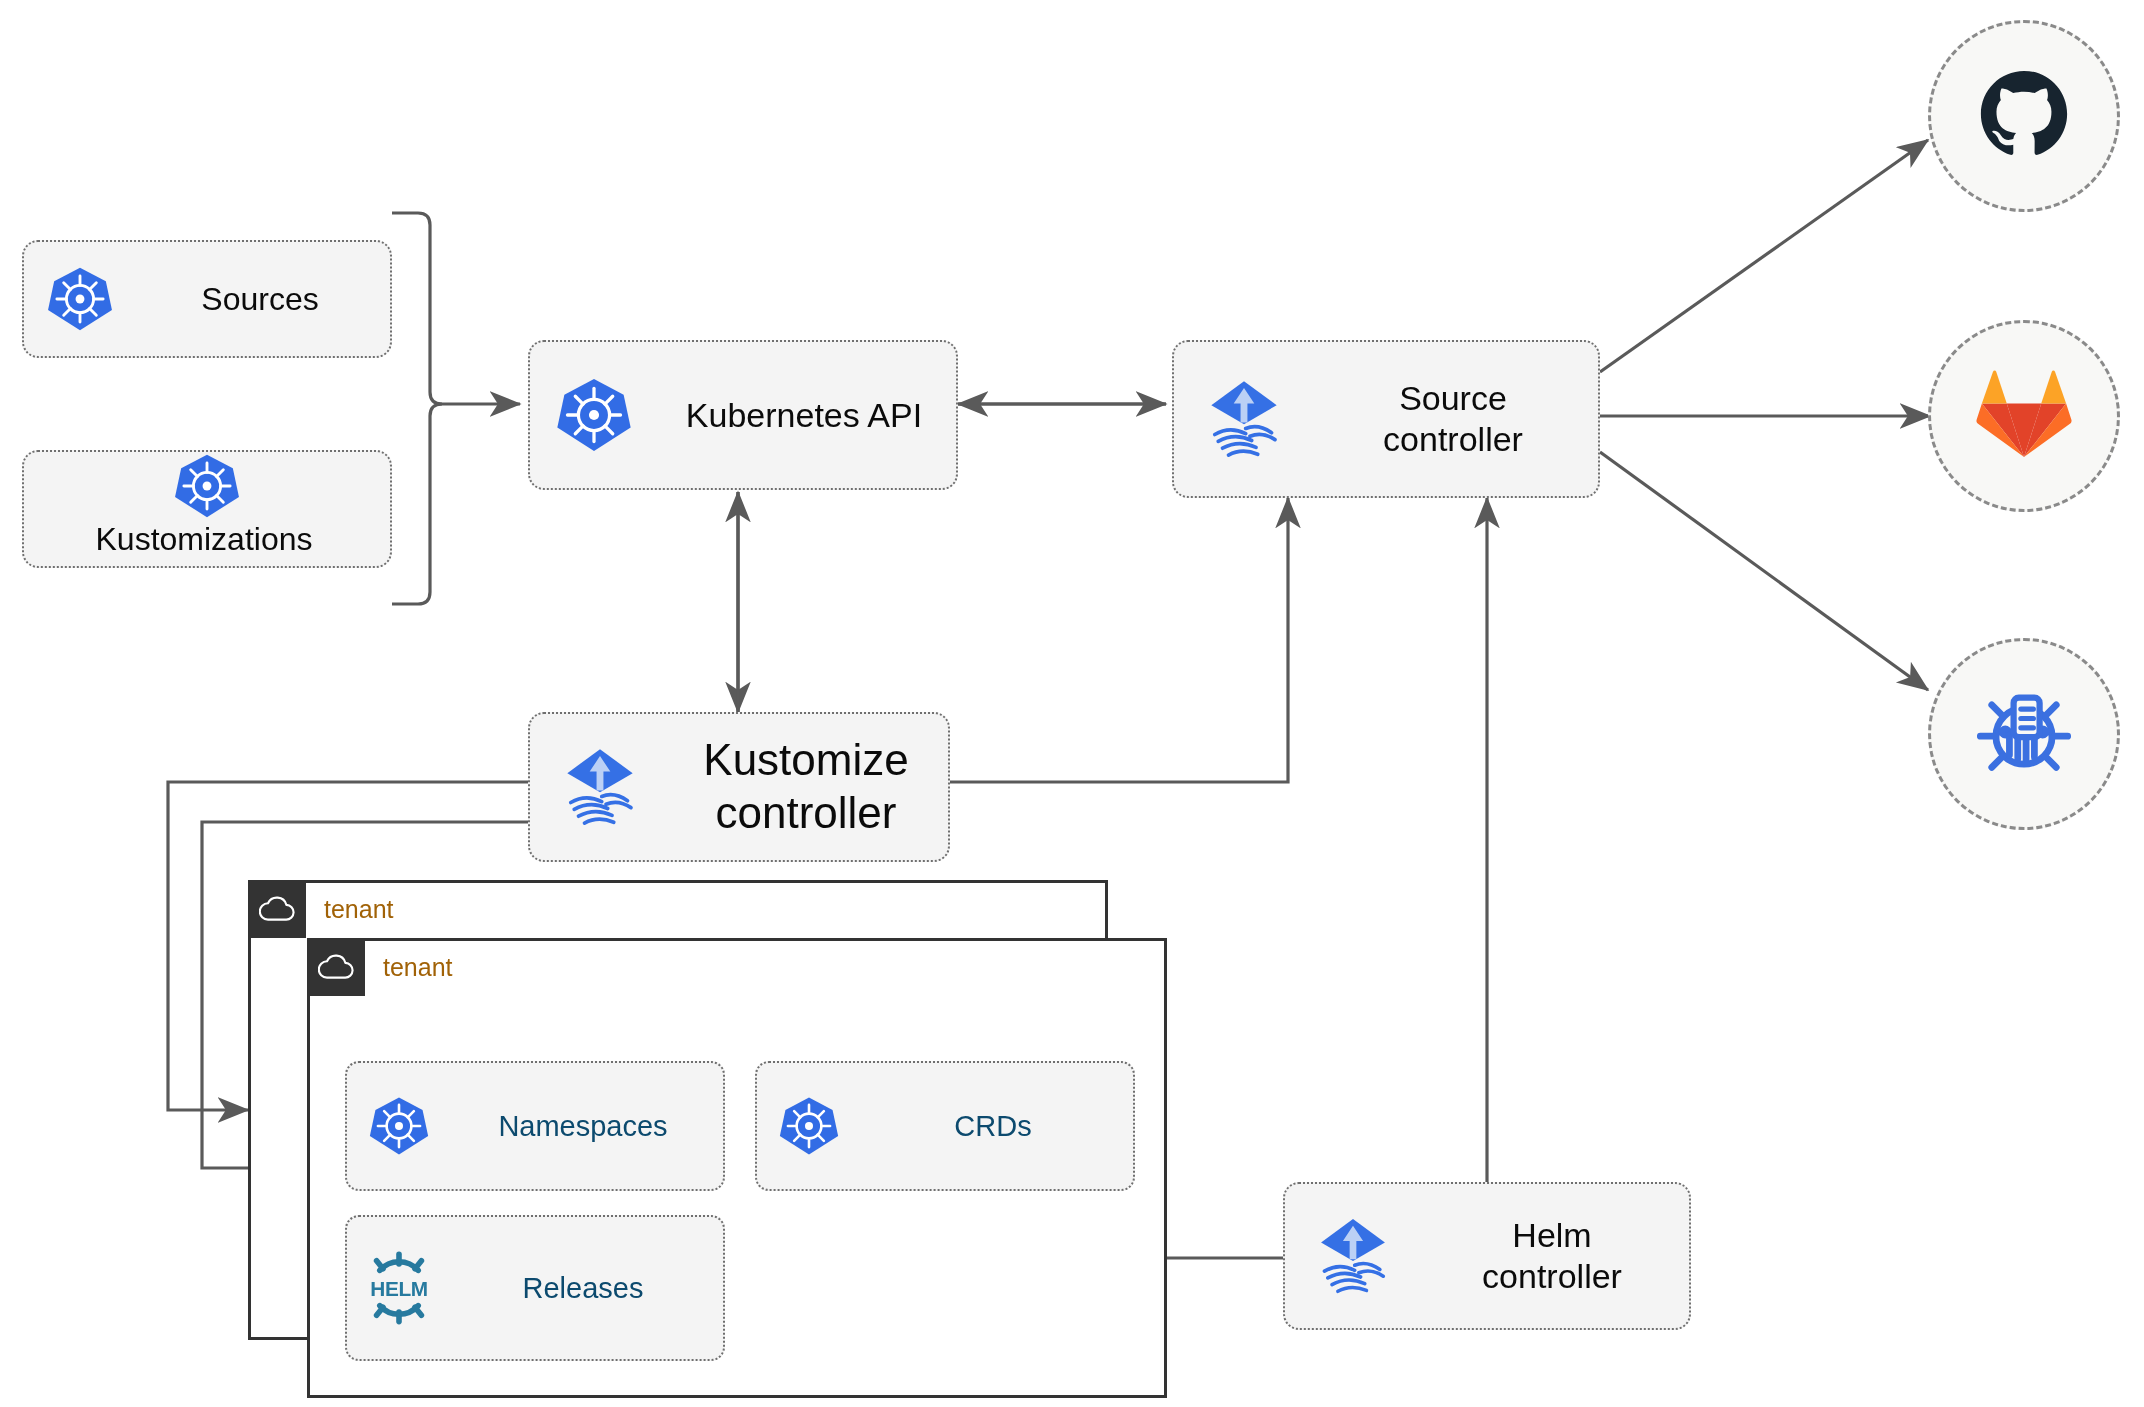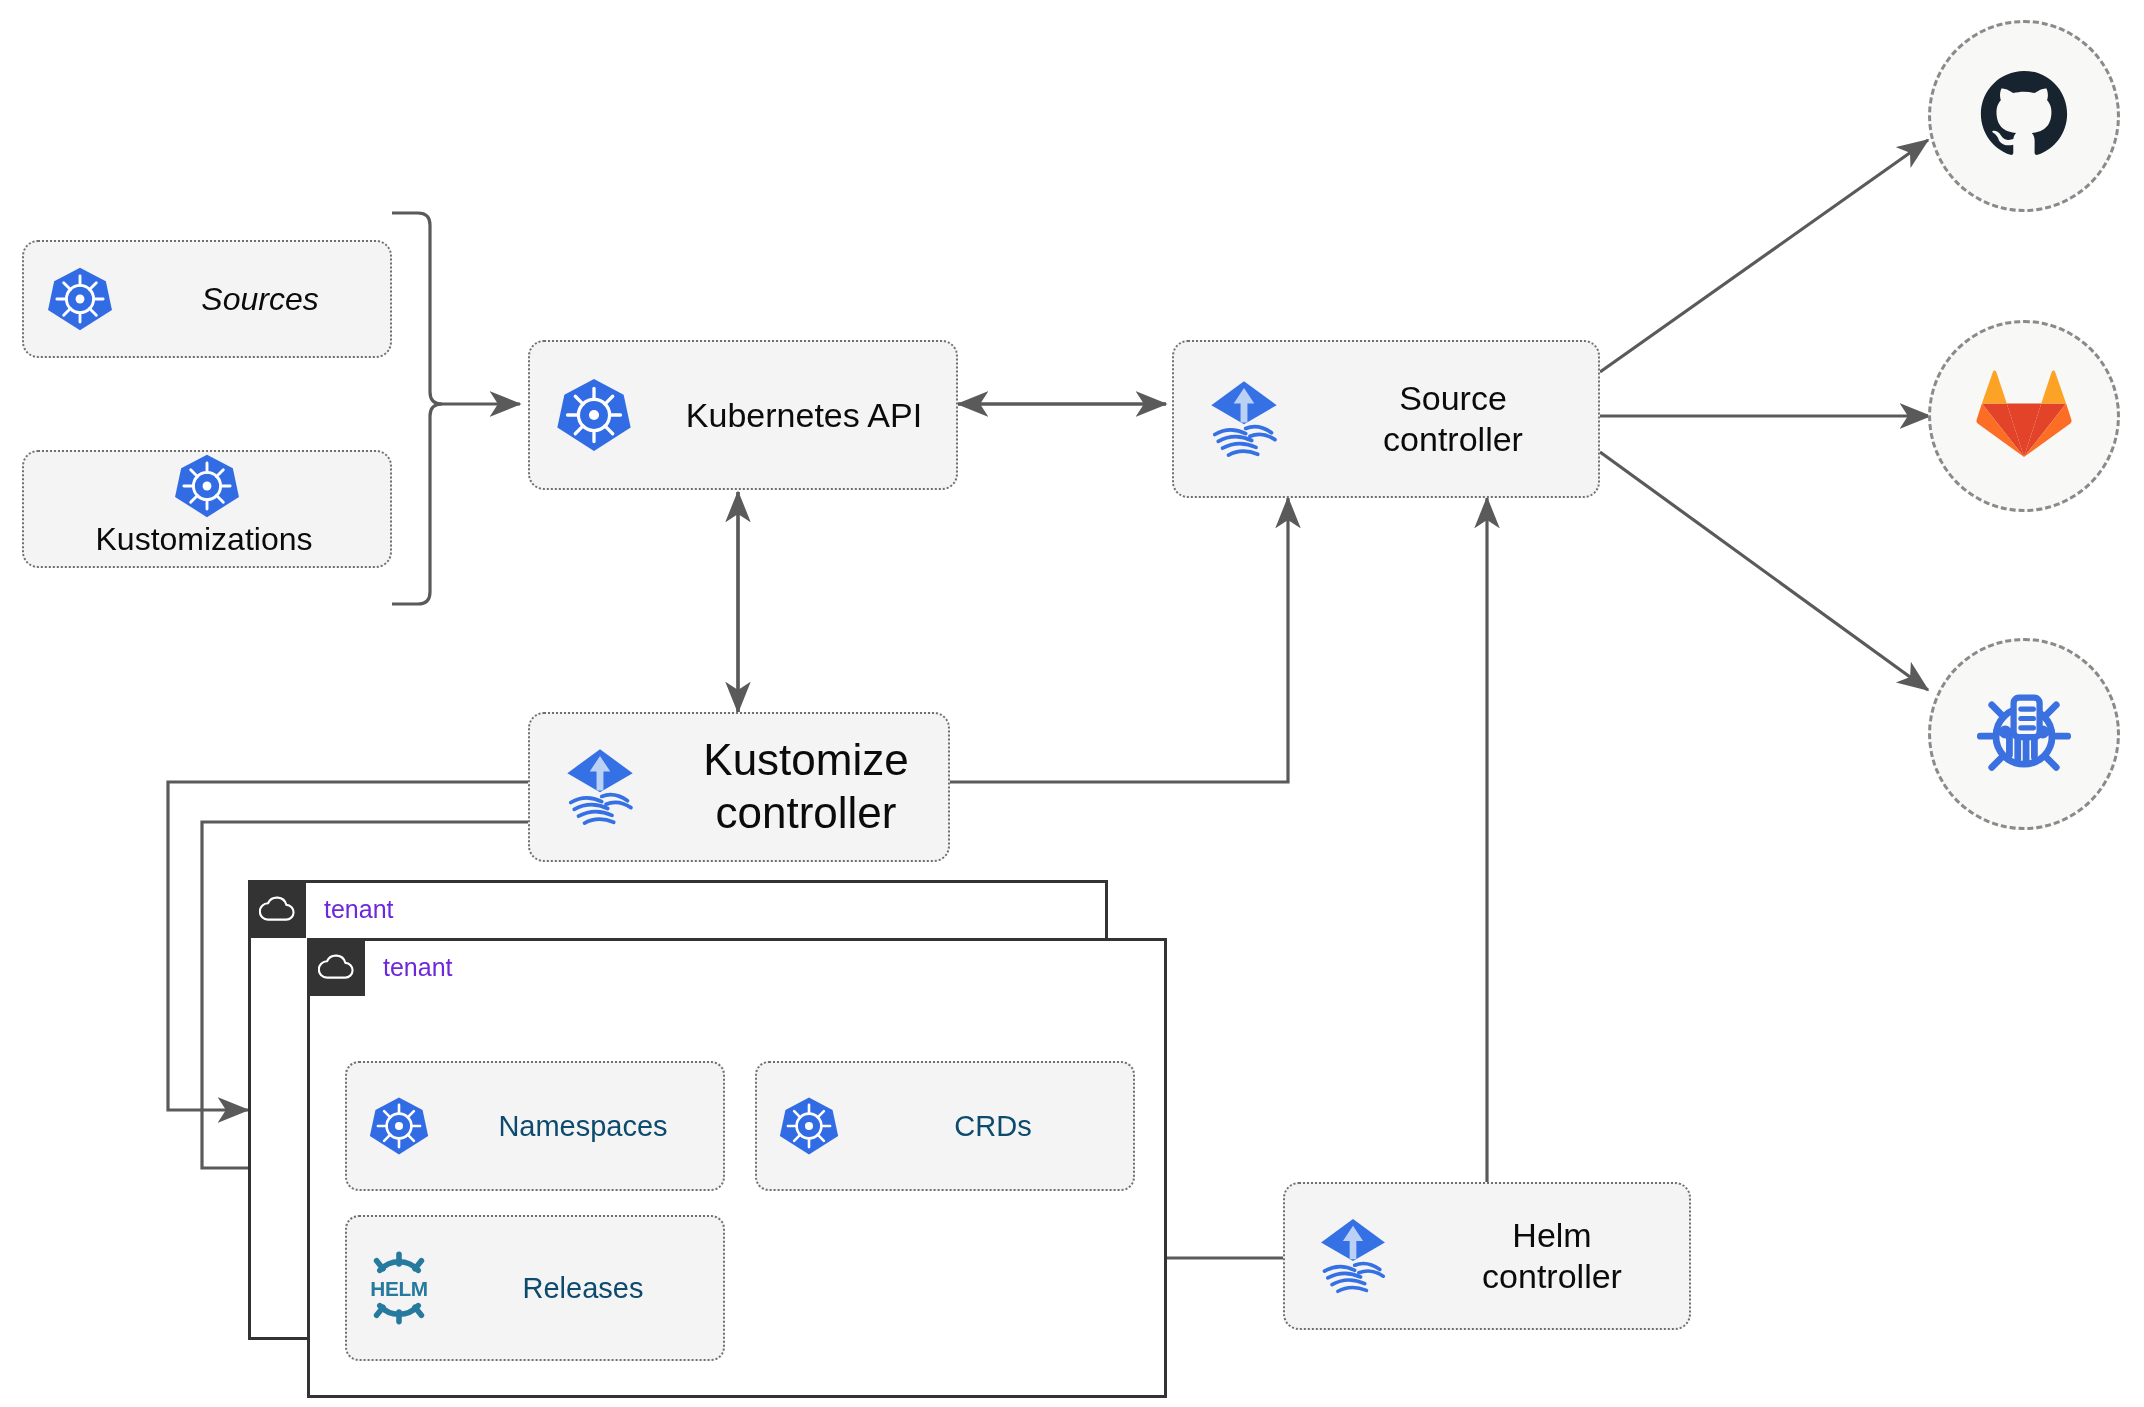--- a/index.html
+++ b/index.html
@@ -83,21 +83,21 @@
     background: #333333;
     display: flex;
     align-items: center;
     justify-content: center;
   }
   .tenant-name {
     display: flex;
     align-items: center;
     padding-left: 18px;
     font-size: 25px;
-    color: #6d28d9;
+    color: #a16207;
     background: transparent;
   }
   .tenant-inner {
     position: absolute;
     display: grid;
     grid-template-columns: 1fr 1fr;
     gap: 24px 30px;
   }
   .subnode {
     position: relative;
@@ -163,21 +163,21 @@
           <line x1="16" y1="50" x2="30" y2="50"></line>
           <line x1="70" y1="50" x2="84" y2="50"></line>
           <line x1="26" y1="26" x2="36" y2="36"></line>
           <line x1="64" y1="64" x2="74" y2="74"></line>
           <line x1="74" y1="26" x2="64" y2="36"></line>
           <line x1="36" y1="64" x2="26" y2="74"></line>
         </g>
         <circle cx="50" cy="50" r="6.5" fill="#ffffff"></circle>
       </svg>
     </span>
-    <span class="lbl" style="font-size:32px;font-style:italic;">Sources</span>
+    <span class="lbl" style="font-size:32px;">Sources</span>
   </div>
 
   <div class="node" style="left:22px; top:450px; width:370px; height:118px;flex-direction:column;">
     <span class="ic" style="width:112px;">
       <svg width="68" height="68" viewBox="0 0 100 100">
         <polygon points="50,4 88,24 97,66 50,96 3,66 12,24" fill="#326CE5"></polygon>
         <g fill="none" stroke="#ffffff" stroke-width="4.2" stroke-linecap="round">
           <circle cx="50" cy="50" r="20"></circle>
           <line x1="50" y1="16" x2="50" y2="30"></line>
             <line x1="50" y1="70" x2="50" y2="84"></line>

